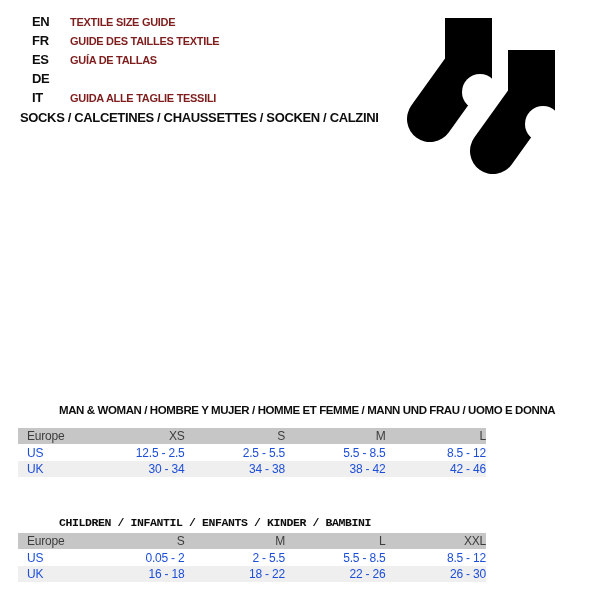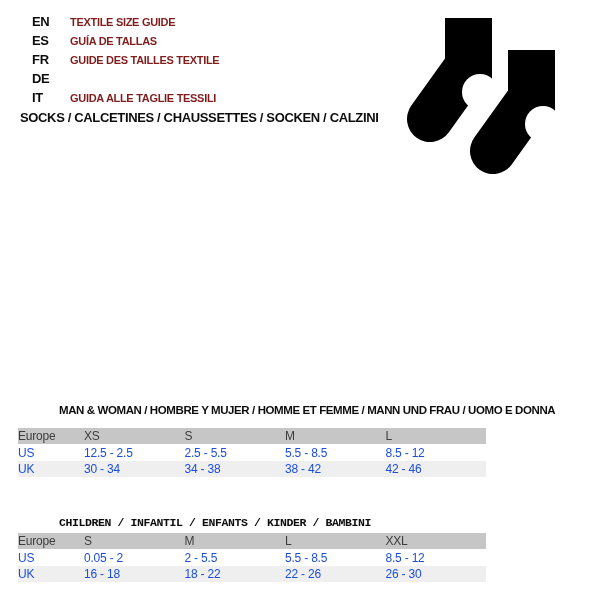--- a/index.html
+++ b/index.html
@@ -86,46 +86,46 @@
   }
   .t-row.header {
     background: #c6c6c6;
     margin-bottom: 2px;
     color: #3d3d3d;
   }
   .t-row.row-even { background: #ffffff; }
   .t-row.row-odd  { background: #efefef; }
   .cell-region {
     width: 66px;
-    padding-left: 0;
+    padding-left: 9px;
     text-align: left;
     box-sizing: border-box;
   }
   .cell-val {
     flex: 1 1 0;
-    text-align: left;
+    text-align: right;
   }
 </style>
 </head>
 <body>
 
 <div class="page">
 
   <div class="lang-list">
     <div class="lang-row">
       <span class="lang-code">EN</span>
       <span class="lang-label">TEXTILE SIZE GUIDE</span>
     </div>
     <div class="lang-row">
+      <span class="lang-code">FR</span>
+      <span class="lang-label">GUIDE DES TAILLES TEXTILE</span>
+    </div>
+    <div class="lang-row">
       <span class="lang-code">ES</span>
       <span class="lang-label">GUÍA DE TALLAS</span>
-    </div>
-    <div class="lang-row">
-      <span class="lang-code">FR</span>
-      <span class="lang-label">GUIDE DES TAILLES TEXTILE</span>
     </div>
     <div class="lang-row">
       <span class="lang-code">DE</span>
     </div>
     <div class="lang-row">
       <span class="lang-code">IT</span>
       <span class="lang-label">GUIDA ALLE TAGLIE TESSILI</span>
     </div>
   </div>
 

